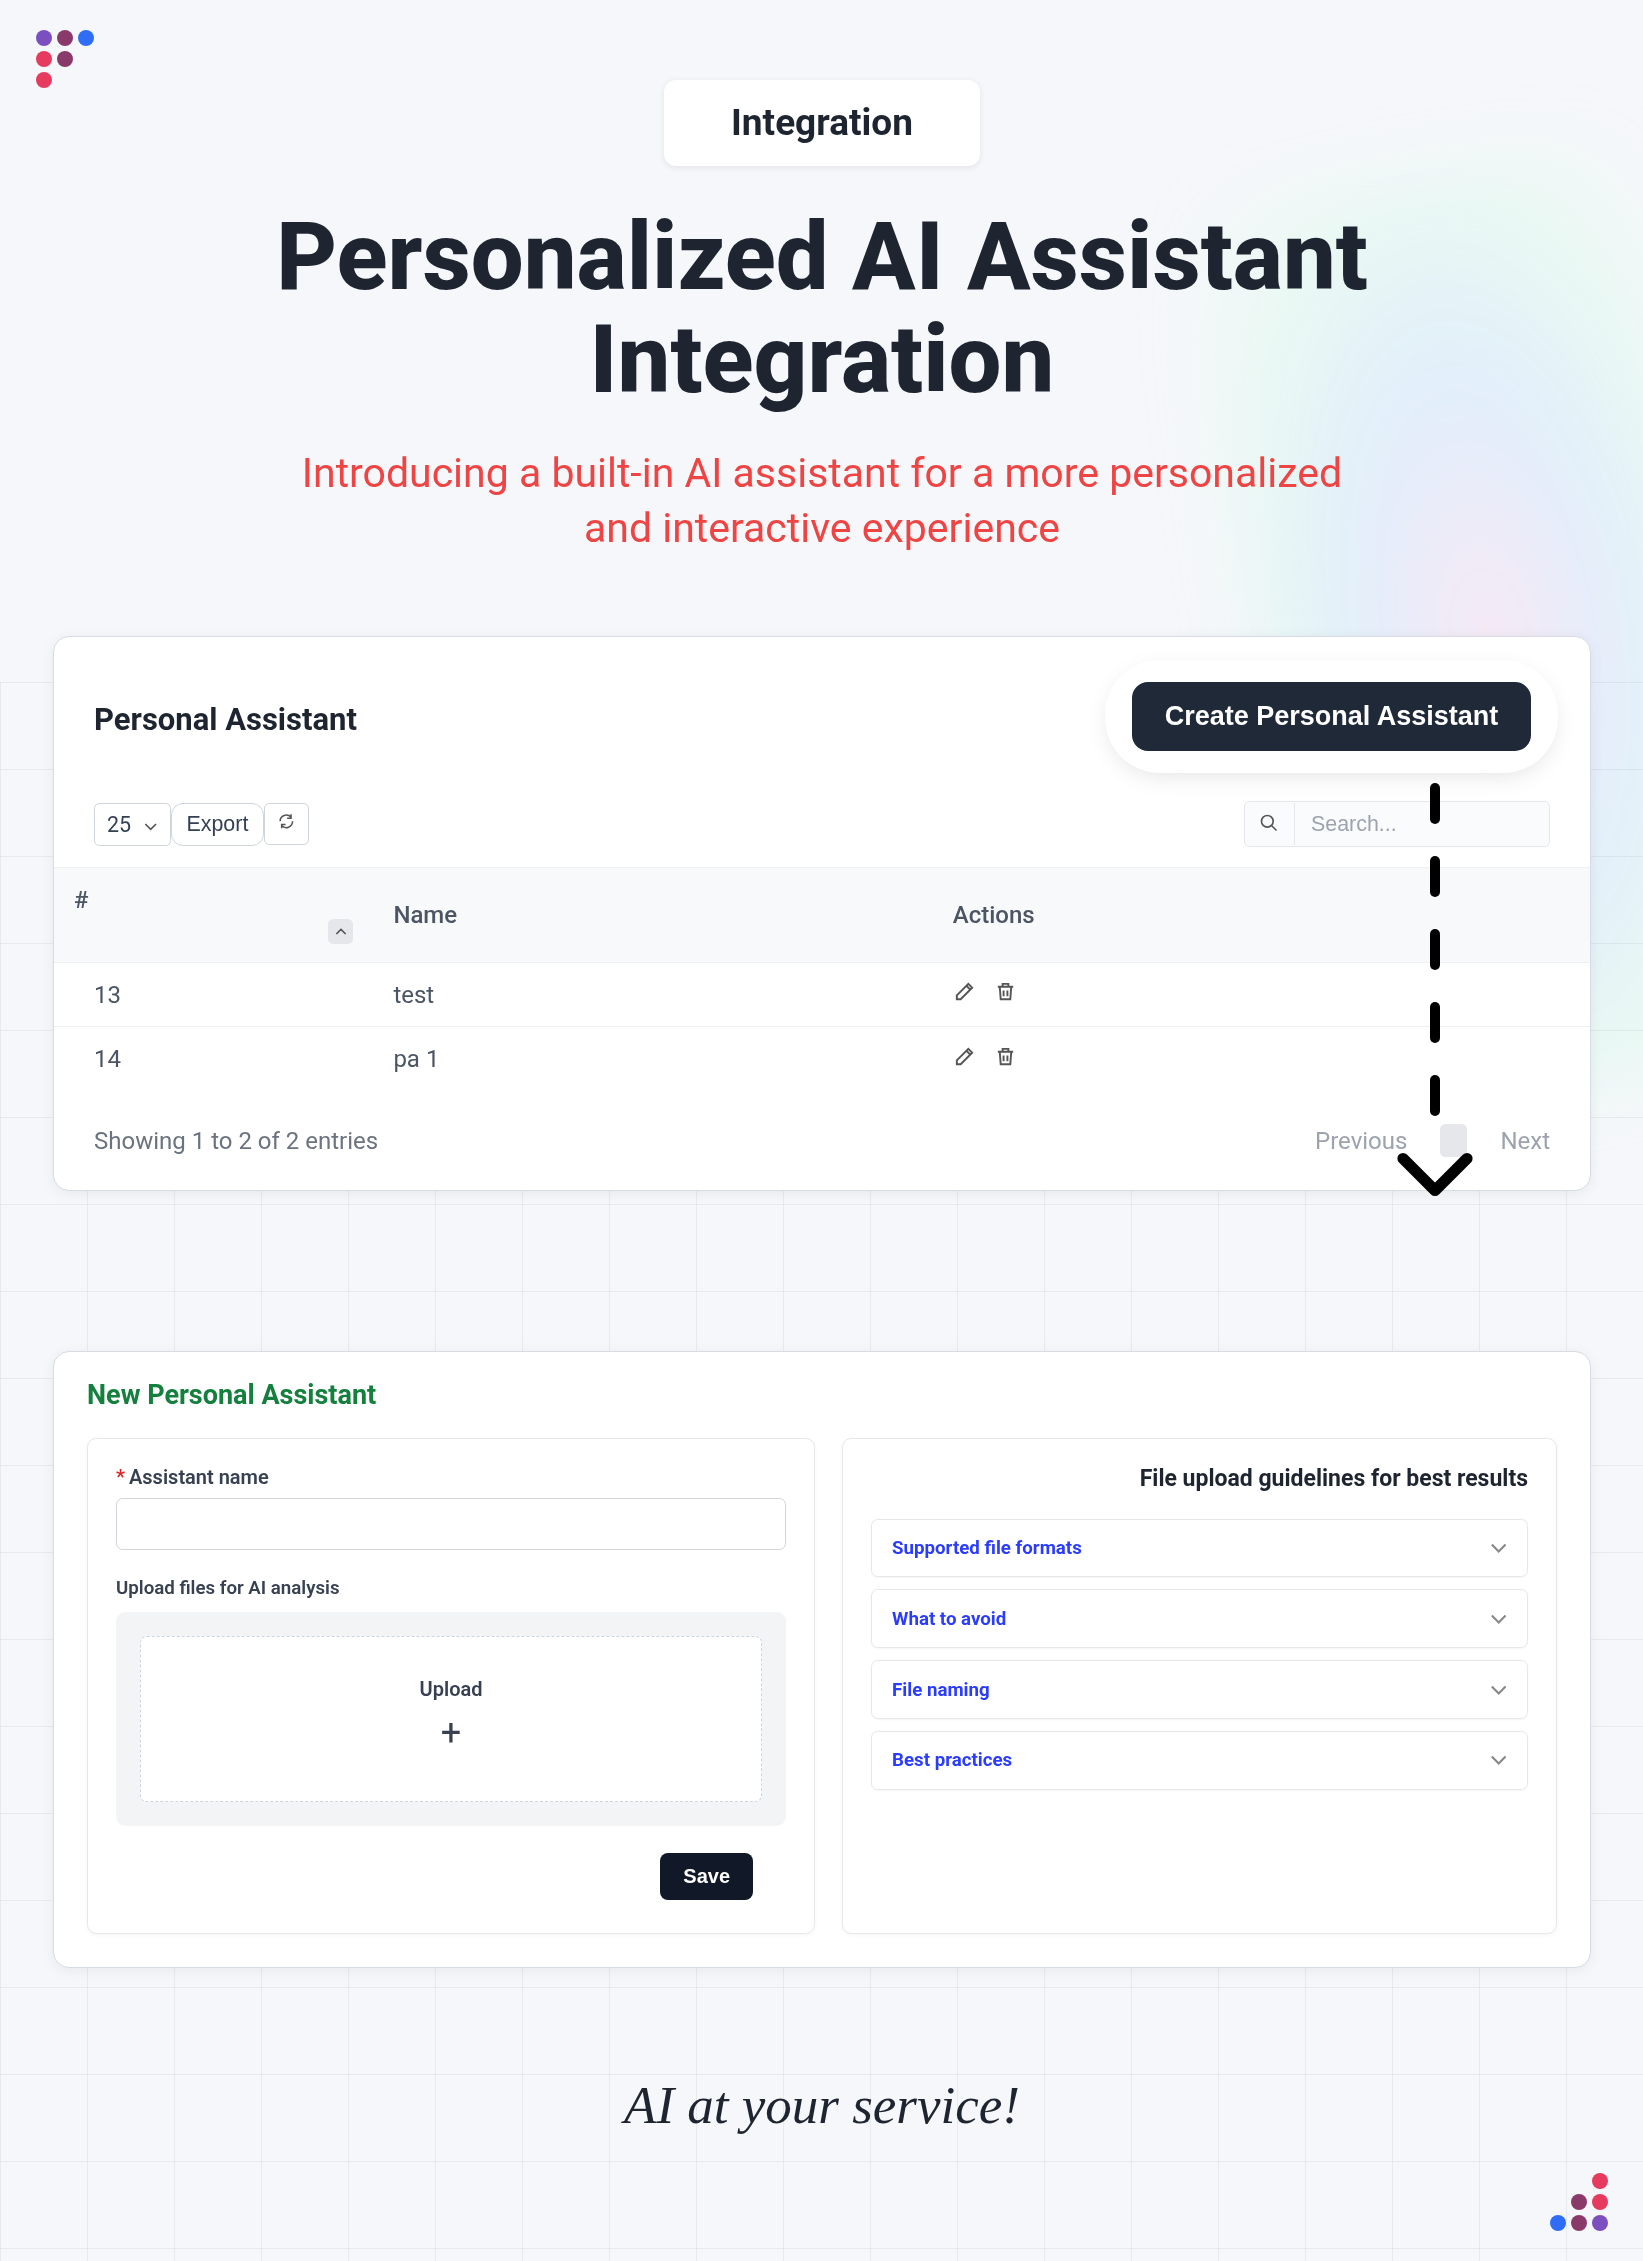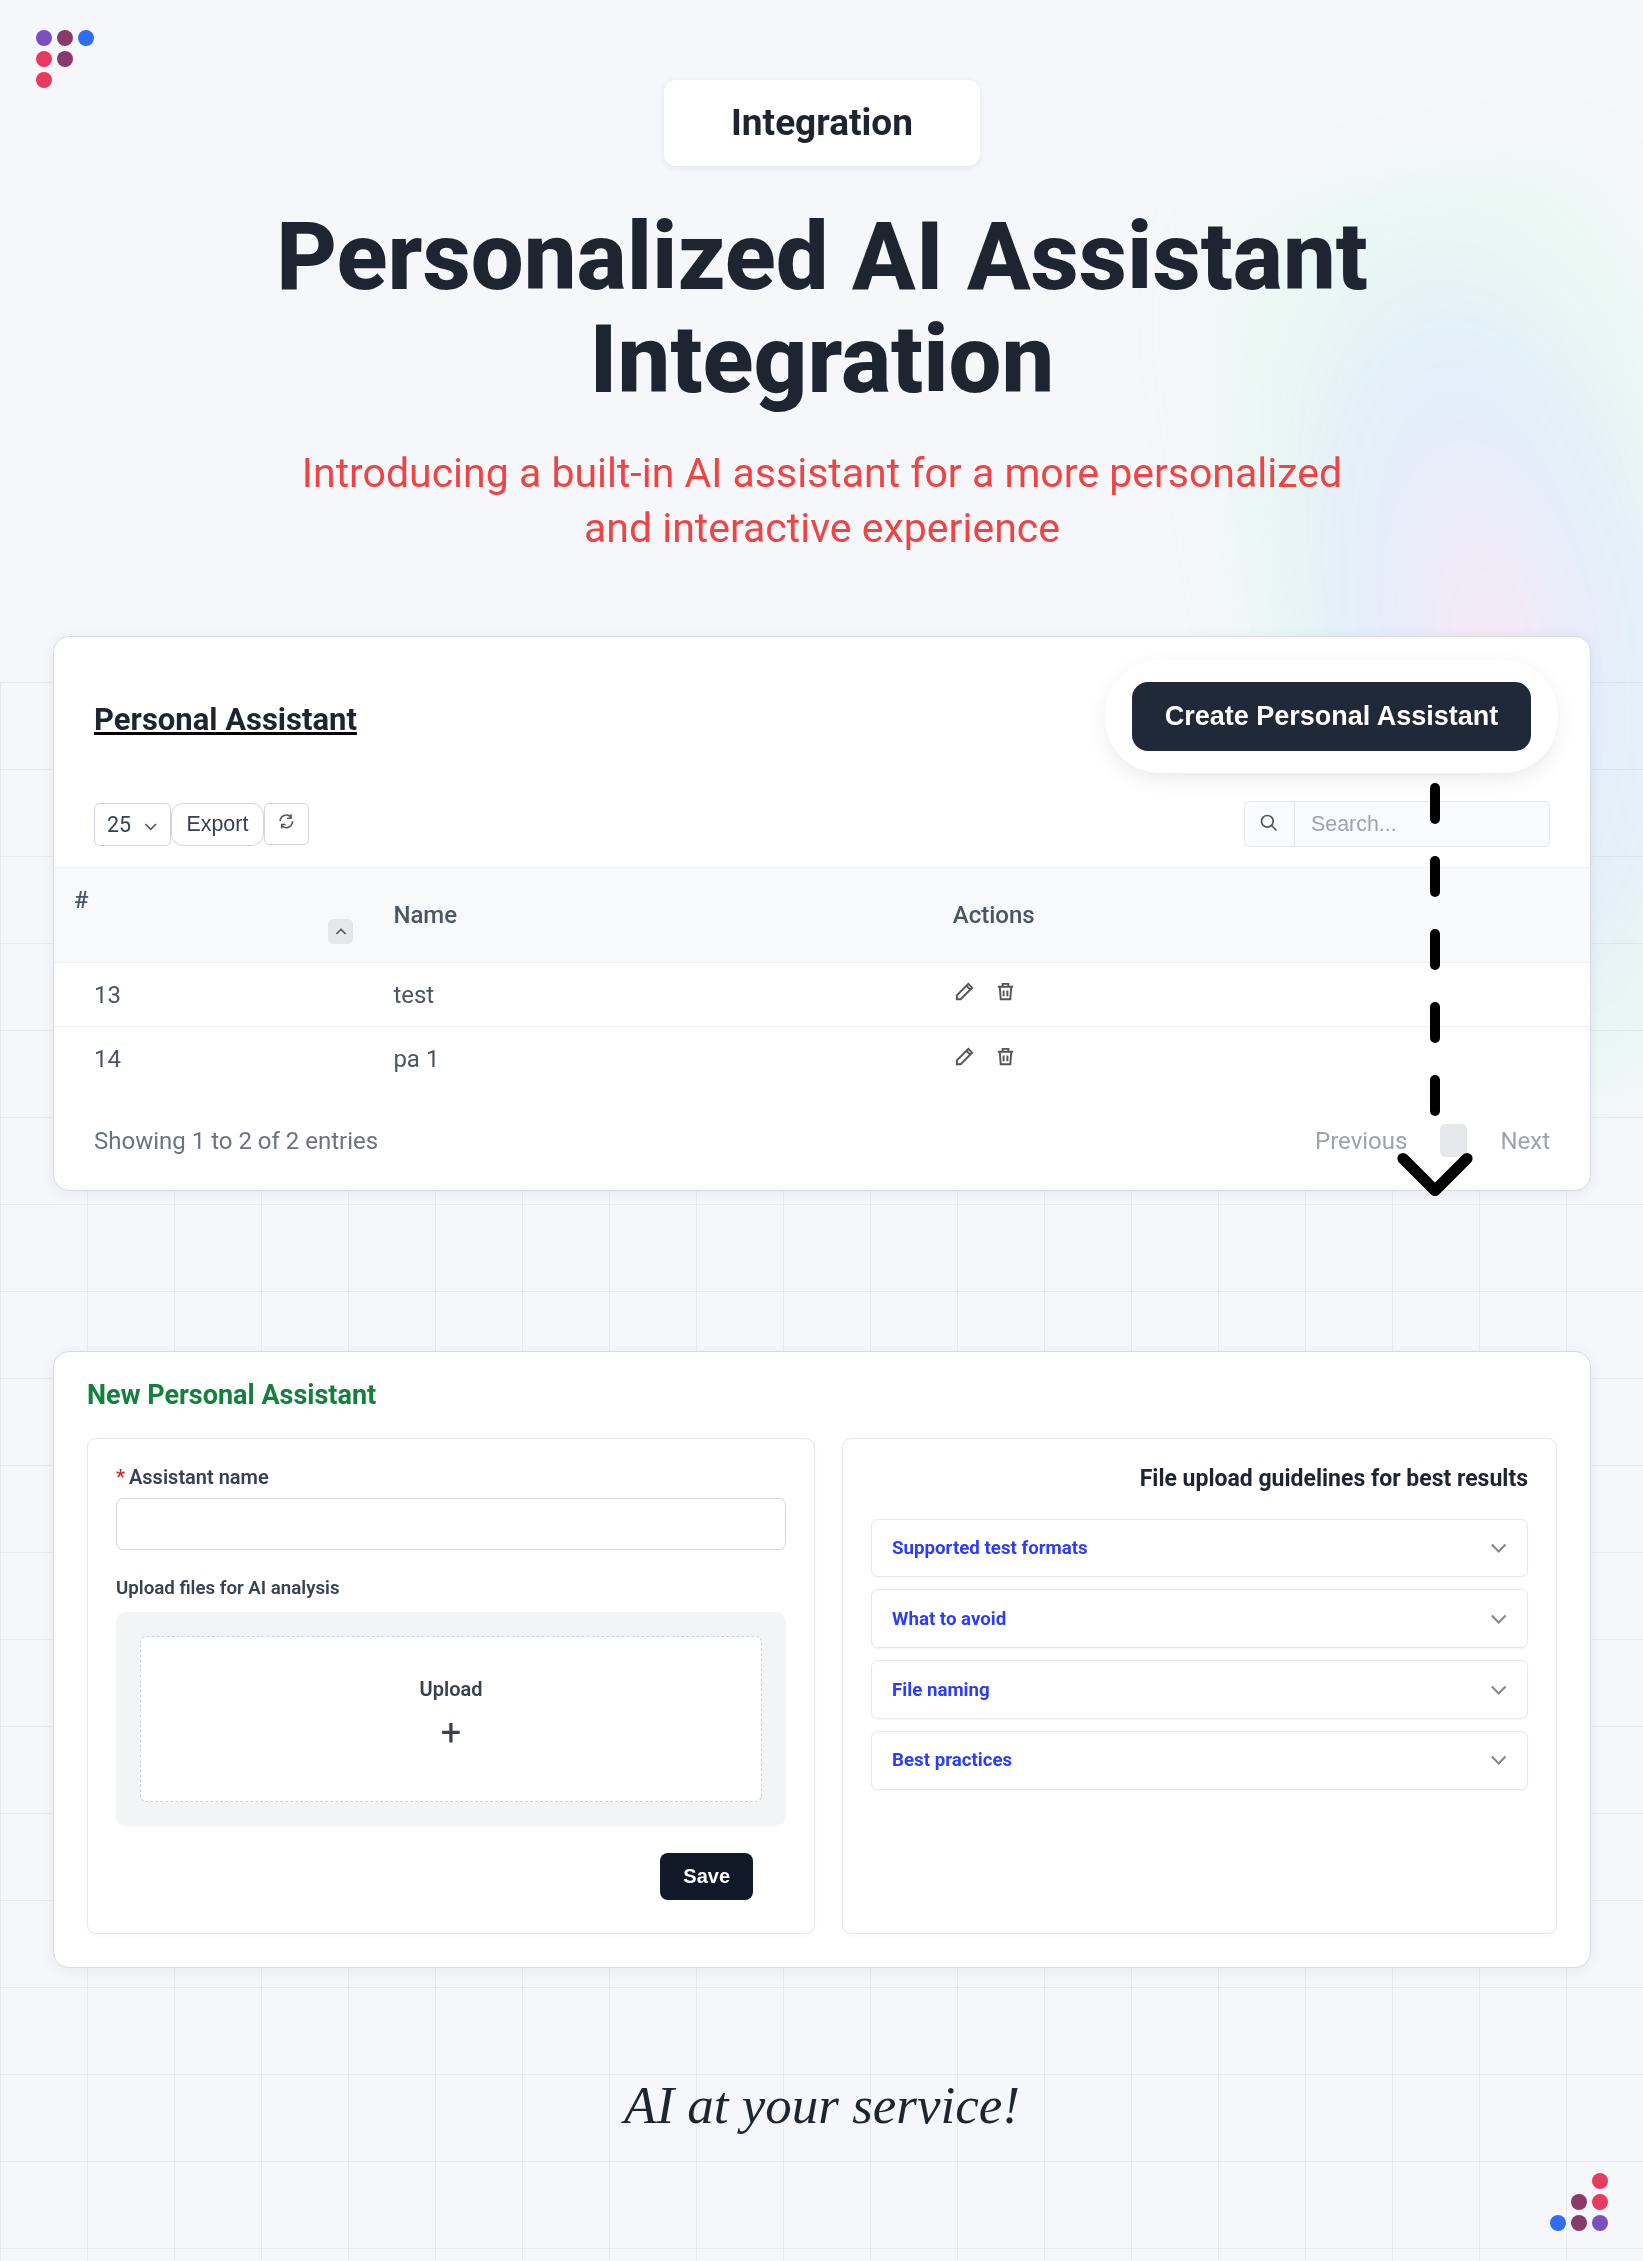--- a/index.html
+++ b/index.html
@@ -48,21 +48,20 @@
 .panel-area { margin: 80px 53px 0; position: relative; z-index: 1; }
 .panel {
   background: #fff; border: 1.3px solid #d6dbe4;
   border-radius: 16px;
   box-shadow: 0 2.7px 13.4px rgba(0,0,0,.06);
   padding: 0;
 }
 .panel-header {
   display: flex; justify-content: space-between; align-items: center;
   padding: 33px 40px 20px;
-  text-decoration: underline;
 }
 .panel-title { font-size: 31px; font-weight: 700; color: #1e2530; }
 .halo {
   background: #fff; border-radius: 47px;
   padding: 14.7px 18.7px;
   box-shadow: 0 0 0 8px #fff, 0 6.7px 27px rgba(0,0,0,.15);
   position: relative; top: -2.7px;
 }
 .create-btn {
   background: #1f2937; color: #fff;
@@ -323,21 +322,21 @@
               <div class="plus">+</div>
             </div>
           </div>
           <div class="save-row">
             <button class="save-btn">Save</button>
           </div>
         </div>
         <div class="card" style="flex:1">
           <div class="card-head">File upload guidelines for best results</div>
           <div class="acc">
-            <span class="acc-title">Supported test formats</span>
+            <span class="acc-title">Supported file formats</span>
             <svg width="17.4" height="12" viewBox="0 0 20 14">
                 <path d="M2 3l8 8 8-8" stroke="#888" stroke-width="2.5" fill="none"></path>
               </svg>
           </div>
           <div class="acc">
             <span class="acc-title">What to avoid</span>
             <svg width="17.4" height="12" viewBox="0 0 20 14">
                 <path d="M2 3l8 8 8-8" stroke="#888" stroke-width="2.5" fill="none"></path>
               </svg>
           </div>

